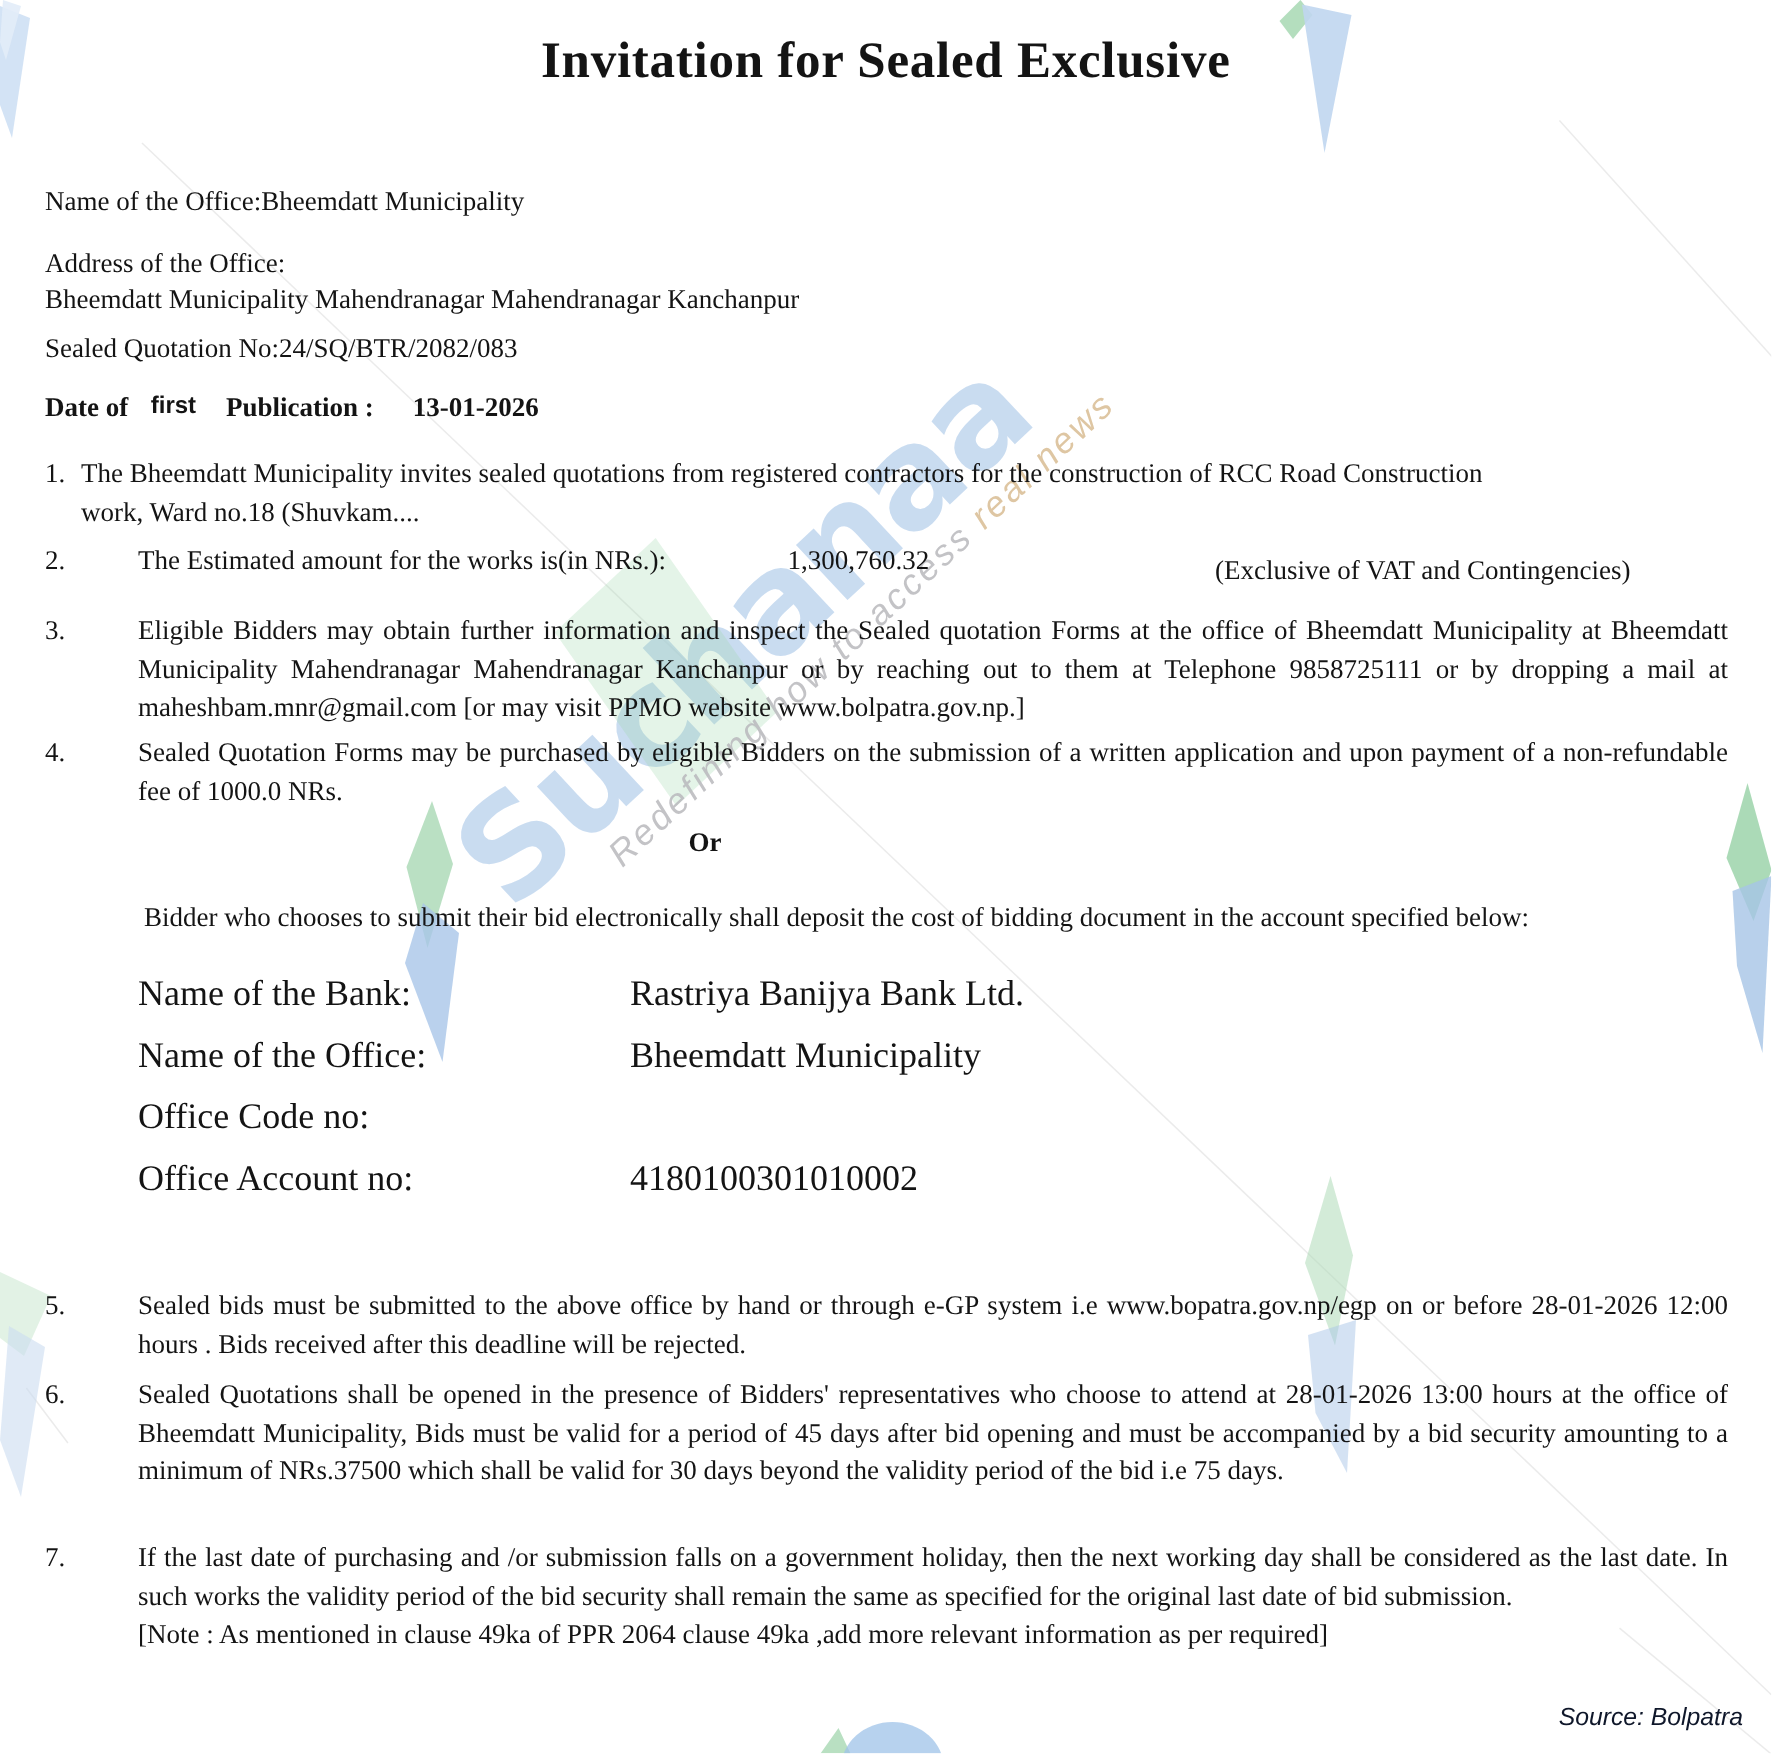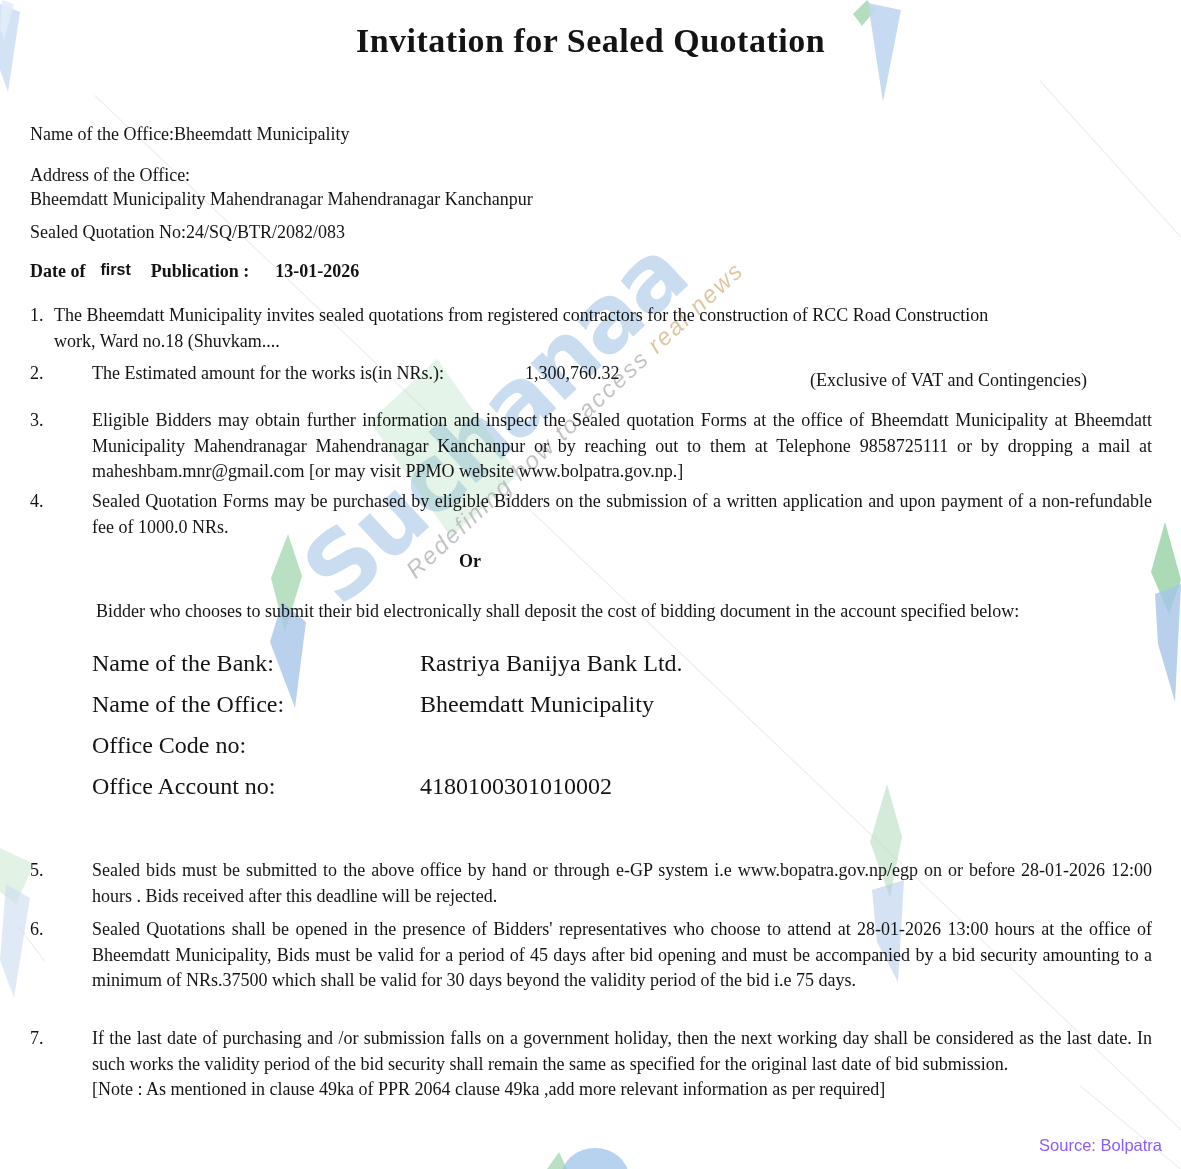--- a/index.html
+++ b/index.html
@@ -47,21 +47,21 @@
   .item .txt.just { text-align:justify; }
   .amount-line { position:relative; }
   .amount-val { position:absolute; left:433px; top:0; }
   .amount-note { position:absolute; left:718px; top:7px; white-space:nowrap; }
   .or-sep { position:absolute; left:380px; top:551px; width:180px; text-align:center; font-size:18px;font-weight:bold; }
   .bank-intro { position:absolute; left:96px; top:601px; width:1070px; font-size:18px; }
   .bank-row { position:absolute; left:92px; display:flex; font-size:24px; white-space:nowrap; }
   .bank-row .lbl { width:328px; }
   .source {
     position:absolute; right:19px; top:1136px; font-family:"Liberation Sans", sans-serif;
-    font-size:16.5px; color:#8b5cf6;
+    font-style:italic; font-size:16.5px; color:#0f172a;
   }
 </style>
 </head>
 <body>
 
 <div class="page">
 
   <div class="decor">
 
     <div class="crease" style="left:95px; top:95px; width:1500px; transform:rotate(43.6deg);"></div>
@@ -107,21 +107,21 @@
     </svg>
 
     <svg class="bolt" style="left:543px; top:1144px;" width="92" height="25" viewBox="0 0 92 25">
       <polygon points="4,25 16,8 24,25" fill="#9bd3a8" opacity="0.7"></polygon>
       <ellipse cx="52" cy="34" rx="34" ry="30" fill="#9fc3e8" opacity="0.75"></ellipse>
     </svg>
   </div>
 
   <div class="content">
 
-    <div class="title">Invitation for Sealed Quotation</div>
+    <div class="title">Invitation for Sealed Exclusive</div>
 
     <div class="meta" style="top:124px;">Name of the Office:Bheemdatt Municipality</div>
     <div class="meta" style="top:165px;">Address of the Office:</div>
     <div class="meta" style="top:189px;">Bheemdatt Municipality Mahendranagar Mahendranagar Kanchanpur</div>
     <div class="meta" style="top:222px;">Sealed Quotation No:24/SQ/BTR/2082/083</div>
 
     <div class="meta" style="top:261px;font-weight:bold;">
       <span>Date of</span><span class="emph-word">first</span><span class="date-suffix">Publication :</span><span>13-01-2026</span>
     </div>
 

